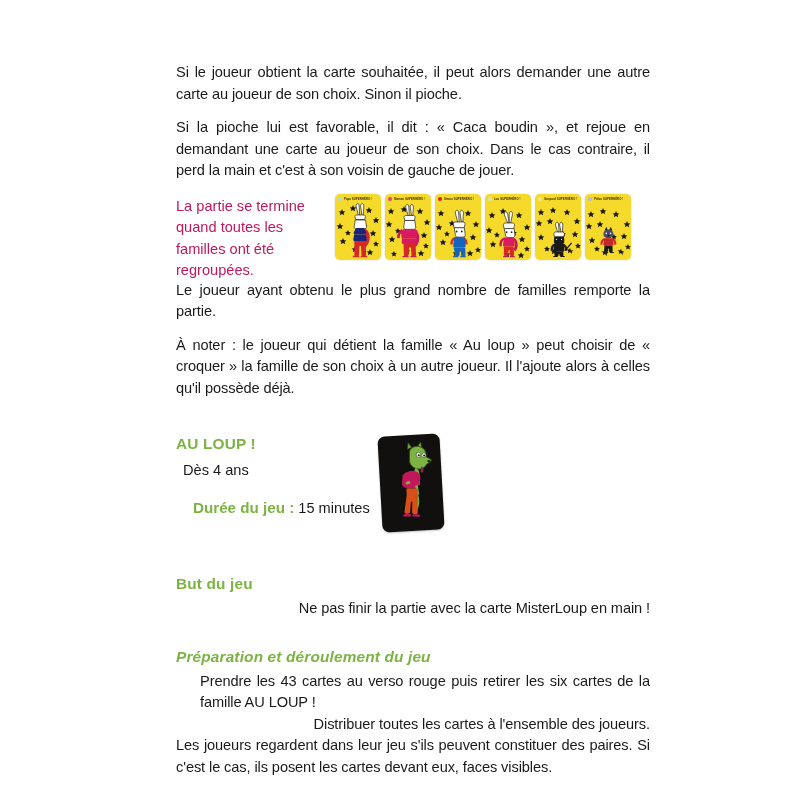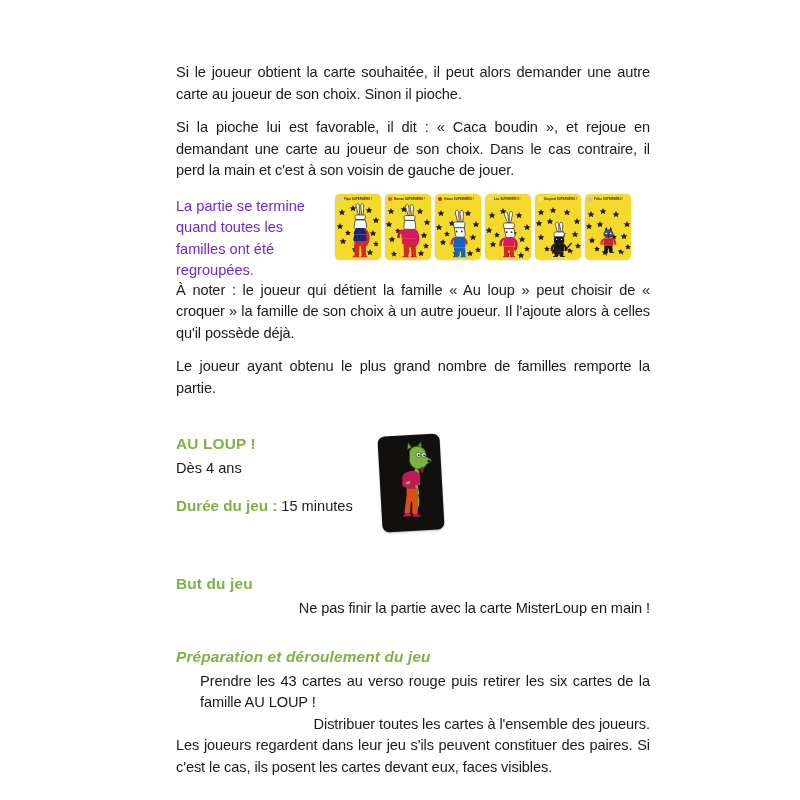--- a/index.html
+++ b/index.html
@@ -52,21 +52,21 @@
     margin: 0 0 14px 0;
     min-height: 72px;
   }
   .cardrow-text {
     position: absolute;
     left: 0;
     top: 2px;
     width: 150px;
     font-size: 14.6px;
     line-height: 21.5px;
-    color: #6d28d9;
+    color: #be185d;
   }
   .cardrow-cards {
     position: absolute;
     left: 159px;
     top: 0;
     display: flex;
     gap: 4px;
   }
 
   .fam-card {
@@ -129,24 +129,24 @@
     margin-top: 36px;
     min-height: 118px;
   }
   .au-loup-left {
     width: 300px;
   }
   .line-plain {
     font-size: 14.6px;
     line-height: 21px;
     color: #1a1a1a;
-    margin: 0;
+    margin: 7px;
   }
   .dur-line {
-    margin: 16px 0 0 0;
+    margin: 16px 0 0 17px;
     font-size: 14.6px;
     line-height: 21px;
   }
   .dur-line .g {
     color: #7cb342;
     font-weight: bold;
     font-size: 15.2px;
   }
   .dur-line .b {
     color: #1a1a1a;
@@ -418,23 +418,23 @@
               <path d="M19.4 42.8h8l.3 5c0 .8-.6 1.3-1.4 1.3h-1.1c-.8 0-1.4-.5-1.4-1.3v-2h-.8v2c0 .8-.6 1.3-1.4 1.3h-1.1c-.8 0-1.4-.5-1.4-1.3z" fill="#1a1a1a"></path>
               <path d="M19.6 48.9h2.4c.5 0 .8.3.8.8v.4h-4.5v-.3c0-.5.5-.9 1.3-.9z" fill="#1a1a1a"></path>
               <path d="M25.4 48.9h2.4c.8 0 1.3.4 1.3.9v.3h-4.5v-.4c0-.5.3-.8.8-.8z" fill="#1a1a1a"></path>
             </g>
           </svg>
         </div>
 
       </div>
     </div>
 
+    <p class="para">Le joueur ayant obtenu le plus grand nombre de familles remporte la partie.</p>
+
     <p class="para">À noter : le joueur qui détient la famille « Au loup » peut choisir de « croquer » la famille de son choix à un autre joueur. Il l'ajoute alors à celles qu'il possède déjà.</p>
-
-    <p class="para">Le joueur ayant obtenu le plus grand nombre de familles remporte la partie.</p>
 
     <div class="au-loup-block">
       <div class="au-loup-left">
         <div class="section-head">AU LOUP !</div>
         <div class="line-plain">Dès 4 ans</div>
         <div class="dur-line">
           <span class="g">Durée du jeu :</span>
           <span class="b">15 minutes</span>
         </div>
       </div>

